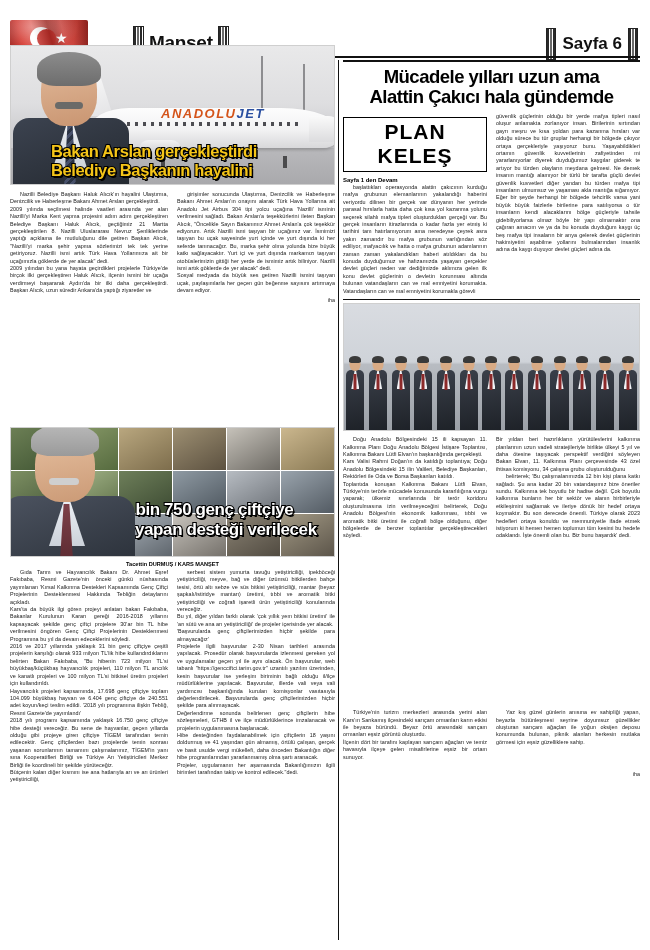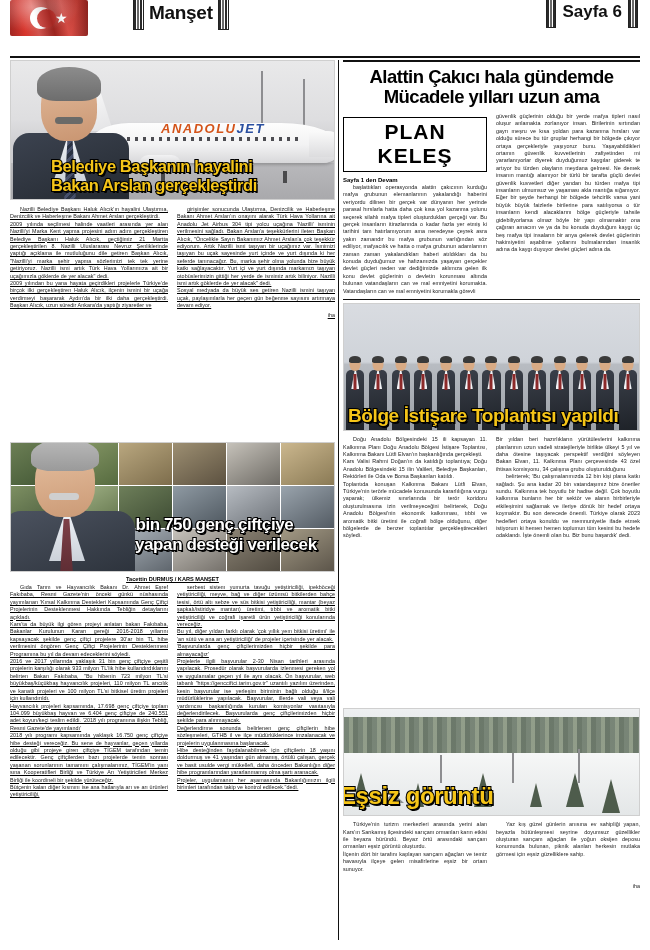--- a/index.html
+++ b/index.html
@@ -7,21 +7,21 @@
     width: 650px; height: 950px;
     background: #ffffff;
     font-family: "Liberation Sans", sans-serif;
     overflow: hidden;
   }
   .page { position: relative; width: 650px; height: 950px; background:#fff; padding: 0; }
 
   
   .masthead {
     position: absolute; left: 0; top: 0; width: 650px; height: 56px;
-    display: flex; align-items: flex-start; background: #fff;
+    display: flex; align-items: flex-end; background: #fff;
   }
   .flag {
     width: 78px; height: 36px; margin-left: 10px; flex: 0 0 auto;
     background:
       radial-gradient(ellipse at 30% 20%, rgba(255,255,255,.35), rgba(255,255,255,0) 60%),
       linear-gradient(100deg, #c8302a 0%, #d7352c 25%, #b92a24 55%, #d4362d 80%, #a8241f 100%);
     position: relative; overflow: hidden; border-radius: 2px;
   }
   .flag .crescent {
     position:absolute; left: 20px; top: 7px; width: 22px; height: 22px;
@@ -84,21 +84,21 @@
       repeating-linear-gradient(90deg, #2b2b2b 0 2px, #fff 2px 3px, #6a6a6a 3px 5px, #fff 5px 6px, #2b2b2b 6px 8px, #fff 8px 9px, #9a9a9a 9px 10px);
     border: 1px solid #222;
   }
   .pagebox .corner.l { left: 0; }
   .pagebox .corner.r { right: 0; }
   .page-text { font-weight: bold; font-size: 17px; color:#111; }
 
   .rule-top { position:absolute; left:10px; top:56px; width:630px; height:2px; background:#111; }
 
   
-  .left-col  { position:absolute; left: 10px; top: 60px; width: 325px; text-decoration: underline; }
+  .left-col  { position:absolute; left: 10px; top: 45px; width: 325px; }
   .right-col { position:absolute; left: 343px; top: 60px; width: 297px; }
   .vdivide   { position:absolute; left: 338px; top: 60px; width: 1px; height: 880px; background:#111; }
 
   
   .body-text {
     font-size: 5.4px; line-height: 7.4px; text-align: justify; color: #1a1a1a;
     font-family: "Liberation Sans", sans-serif; letter-spacing: .05px;
   }
   .body-text p { margin-bottom: 0; text-indent: 10px; }
   .cols2 { column-count: 2; column-gap: 9px; }
@@ -281,22 +281,22 @@
       </div>
       <div class="minister">
         <div class="suit"></div>
           <div class="shirt"></div>
           <div class="tie"></div>
         <div class="head"></div>
           <div class="hair"></div>
           <div class="mous"></div>
       </div>
       <div class="ovl-head" style="left: 40px; top: 96px; font-size: 16.5px; line-height: 19px;">
+        <span class="ovl-line">Bakan Arslan gerçekleştirdi</span>
         <span class="ovl-line">Belediye Başkanın hayalini</span>
-        <span class="ovl-line">Bakan Arslan gerçekleştirdi</span>
       </div>
     </div>
 
     <div class="body-text cols2" style="margin-top:6px; height:232px;">
       <p style="white-space:pre-line;">Nazilli Belediye Başkanı Haluk Alıcık'ın hayalini Ulaştırma, Denizcilik ve Haberleşme Bakanı Ahmet Arslan gerçekleştirdi.
 2009 yılında seçilmesi halinde vaatleri arasında yer alan Nazilli'yi Marka Kent yapma projesini adım adım gerçekleştiren Belediye Başkanı Haluk Alıcık, geçtiğimiz 21 Martta gerçekleştirilen 8. Nazilli Uluslararası Nevruz Şenliklerinde yaptığı açıklama ile mutluluğunu dile getiren Başkan Alıcık, "Nazilli'yi marka şehir yapma sözlerimizi tek tek yerine getiriyoruz. Nazilli ismi artık Türk Hava Yollarımıza ait bir uçağımızla göklerde de yer alacak" dedi.
 2009 yılından bu yana hayata geçirdikleri projelerle Türkiye'de birçok ilki gerçekleştiren Haluk Alıcık, ilçenin ismini bir uçağa verdirmeyi başararak Aydın'da bir ilki daha gerçekleştirdi. Başkan Alıcık, uzun süredir Ankara'da yaptığı ziyaretler ve</p>
       <p style="white-space:pre-line;">girişimler sonucunda Ulaştırma, Denizcilik ve Haberleşme Bakanı Ahmet Arslan'ın onayını alarak Türk Hava Yollarına ait Anadolu Jet Airbus 304 tipi yolcu uçağına 'Nazilli' isminin verilmesini sağladı. Bakan Arslan'a teşekkürlerini ileten Başkan Alıcık, "Öncelikle Sayın Bakanımız Ahmet Arslan'a çok teşekkür ediyorum. Artık Nazilli ismi taşıyan bir uçağımız var. İsmimizi taşıyan bu uçak sayesinde yurt içinde ve yurt dışında ki her seferde tanınacağız. Bu, marka şehir olma yolunda bize büyük katkı sağlayacaktır. Yurt içi ve yurt dışında markamızı taşıyan otobüslerimizin gittiği her yerde de ismimiz artık biliniyor. Nazilli ismi artık göklerde de yer alacak" dedi.
 Sosyal medyada da büyük ses getiren Nazilli ismini taşıyan uçak, paylaşımlarla her geçen gün beğenme sayısını artırmaya devam ediyor.</p>
       <div class="sig">iha</div>
@@ -388,22 +388,22 @@
 Hibe desteğinden faydalanabilmek için çiftçilerin 18 yaşını doldurmuş ve 41 yaşından gün almamış, örtülü çalışan, gerçek ve basit usulde vergi mükellefi, daha önceden Bakanlığın diğer hibe programlarından yararlanmamış olma şartı aranacak.
 Projeler, uygulamanın her aşamasında Bakanlığımızın ilgili birimleri tarafından takip ve kontrol edilecek."dedi.</p>
       </div>
     </div>
   </div>
 
   <div class="right-col">
 
     <div class="rule-thick"></div>
     <div class="hl-black" style="margin-top:5px;">
+      <div>Mücadele yılları uzun ama</div>
       <div>Alattin Çakıcı hala gündemde</div>
-      <div>Mücadele yılları uzun ama</div>
     </div>
 
     <div style="display:flex; gap:9px; margin-top:6px;">
       <div style="width:144px;">
         <div class="author-box">
           <span>PLAN KELEŞ</span>
         </div>
         <div class="subhead" style="margin-top:5px;">Sayfa 1 den Devam</div>
         <div class="body-text">
           <p style="white-space:pre-line;">başlattıkları operasyonda alattin çakıcının kurduğu mafya grubunun elemanlarının yakalandığı haberini veriyordu dilinen bir gerçek var dünyanın her yerinde parasal hırslarla hatta daha çok kısa yol kazanma yolunu seçerek silahlı mafya tipleri oluşturdukları gerçeği var. Bu gerçek insanların itirazlarında o kadar fazla yer etmiş ki tarihini tam hatırlamıyorum ama neredeyse çeyrek asra yakın zamandır bu mafya grubunun varlığından söz ediliyor, mafyacılık ve hatta o mafya grubunun adamlarının zaman zaman yakalandıkları haberi atıldıkları da bu konuda duyduğumuz ve hafızamızda yaşayan gerçekler devlet güçleri neden var dediğimizde aklımıza gelen ilk konu devlet güçlerinin o devletin korunması altında bulunan vatandaşların can ve mal emniyetini korumakta. Vatandaşların can ve mal emniyetini korumakla görevli</p>
@@ -503,51 +503,31 @@
             <div class="h"></div>
             <div class="hr"></div>
           </div>
         <div class="man">
             <div class="b"></div>
             <div class="sh"></div>
             <div class="ti"></div>
             <div class="h"></div>
             <div class="hr"></div>
           </div>
-      </div>
-      <div class="ovl-head" style="left: 4px; bottom: 4px; font-size: 19px; line-height: 21px;">
-        <span class="ovl-line">Bölge İstişare Toplantısı yapıldı</span>
       </div>
     </div>
 
     <div class="body-text cols2" style="margin-top:5px; height:268px;">
       <p style="white-space:pre-line;">Doğu Anadolu Bölgesindeki 15 ili kapsayan 11. Kalkınma Planı Doğu Anadolu Bölgesi İstişare Toplantısı, Kalkınma Bakanı Lütfi Elvan'ın başkanlığında gerçekleşti.
 Kars Valisi Rahmi Doğan'ın da katıldığı toplantıya; Doğu Anadolu Bölgesindeki 15 ilin Valileri, Belediye Başkanları, Rektörleri ile Oda ve Borsa Başkanları katıldı.
 Toplantıda konuşan Kalkınma Bakanı Lütfi Elvan, Türkiye'nin terörle mücadele konusunda kararlılığına vurgu yaparak; ülkemiz sınırlarında bir terör koridoru oluşturulmasına izin verilmeyeceğini belirterek, Doğu Anadolu Bölgesi'nin ekonomik kalkınması, tıbbi ve aromatik bitki üretimi ile coğrafi bölge olduğunu, diğer bölgelerde de benzer toplantılar gerçekleştirecekleri söyledi.
 Bir yıldan beri hazırlıkların yürütülevlerini kalkınma planlarının uzun vadeli stratejileriyle birlikte ülkeyi 5 yıl ve daha ötesine taşıyacak perspektif verdiğini söyleyen Bakan Elvan, 11. Kalkınma Planı çerçevesinde 43 özel ihtisas komisyonu, 34 çalışma grubu oluşturulduğunu</p>
       <p style="white-space:pre-line;">belirterek; 'Bu çalışmalarımızda 12 bin kişi plana katkı sağladı. Şu ana kadar 20 bin vatandaşımız bize öneriler sundu. Kalkınma tek boyutlu bir hadise değil. Çok boyutlu kalkınma bunların her bir sektör ve alanın birbirleriyle etkileşimini sağlamak ve ileriye dönük bir hedef ortaya koymaktır. Bu son derecede önemli. Türkiye olarak 2023 hedefleri ortaya konuldu ve memnuniyetle ifade etmek istiyorum ki hemen hemen toplumun tüm kesimi bu hedefe odaklandı. İşte önemli olan bu. Biz bunu başardık' dedi.</p>
     </div>
 
-    <div class="photo photo-snow" style="margin-top:4px;">
-      <div class="treeline"></div>
-      <div class="snowfield"></div>
-      <div class="hut" style="left:38px;bottom:12px;"></div>
-      <div class="pine" style="left:8px;"></div>
-      <div class="pine s" style="left:68px;"></div>
-      <div class="pine" style="left:130px;"></div>
-      <div class="pine s" style="left:186px;"></div>
-      <div class="pine" style="left:222px;"></div>
-      <div class="pine" style="left:258px;bottom:2px;"></div>
-      <div class="pole" style="left:96px;top:46px;height:28px;"></div>
-      <div class="pole" style="left:168px;top:44px;height:30px;"></div>
-      <div class="pole" style="left:234px;top:40px;height:34px;"></div>
-      <div class="ovl-head" style="left: -4px; bottom: 6px; font-size: 24px; line-height: 26px;">
-        <span class="ovl-line">Eşsiz görüntü</span>
-      </div>
-    </div>
 
     <div class="body-text cols2" style="margin-top:5px; height:60px;">
       <p style="white-space:pre-line;">Türkiye'nin turizm merkezleri arasında yerini alan Kars'ın Sarıkamış ilçesindeki sarıçam ormanları karın etkisi ile beyaza büründü. Beyaz örtü arasındaki sarıçam ormanları eşsiz görüntü oluşturdu.
 İlçenin dört bir tarafını kaplayan sarıçam ağaçları ve temiz havasıyla ilçeye gelen misafirlerine eşsiz bir ortam sunuyor.</p>
       <p style="white-space:pre-line;">Yaz kış güzel günlerin anısına ev sahipliği yapan, beyazla bütünleşmesi seyrine doyumsuz güzellikler oluşturan sarıçam ağaçları ile yoğun oksijen deposu konumunda bulunan, piknik alanları herkesin mutlaka görmesi için eşsiz güzelliklere sahip.</p>
     </div>
     <div class="body-text sig">iha</div>
   </div>
 
 </div>

